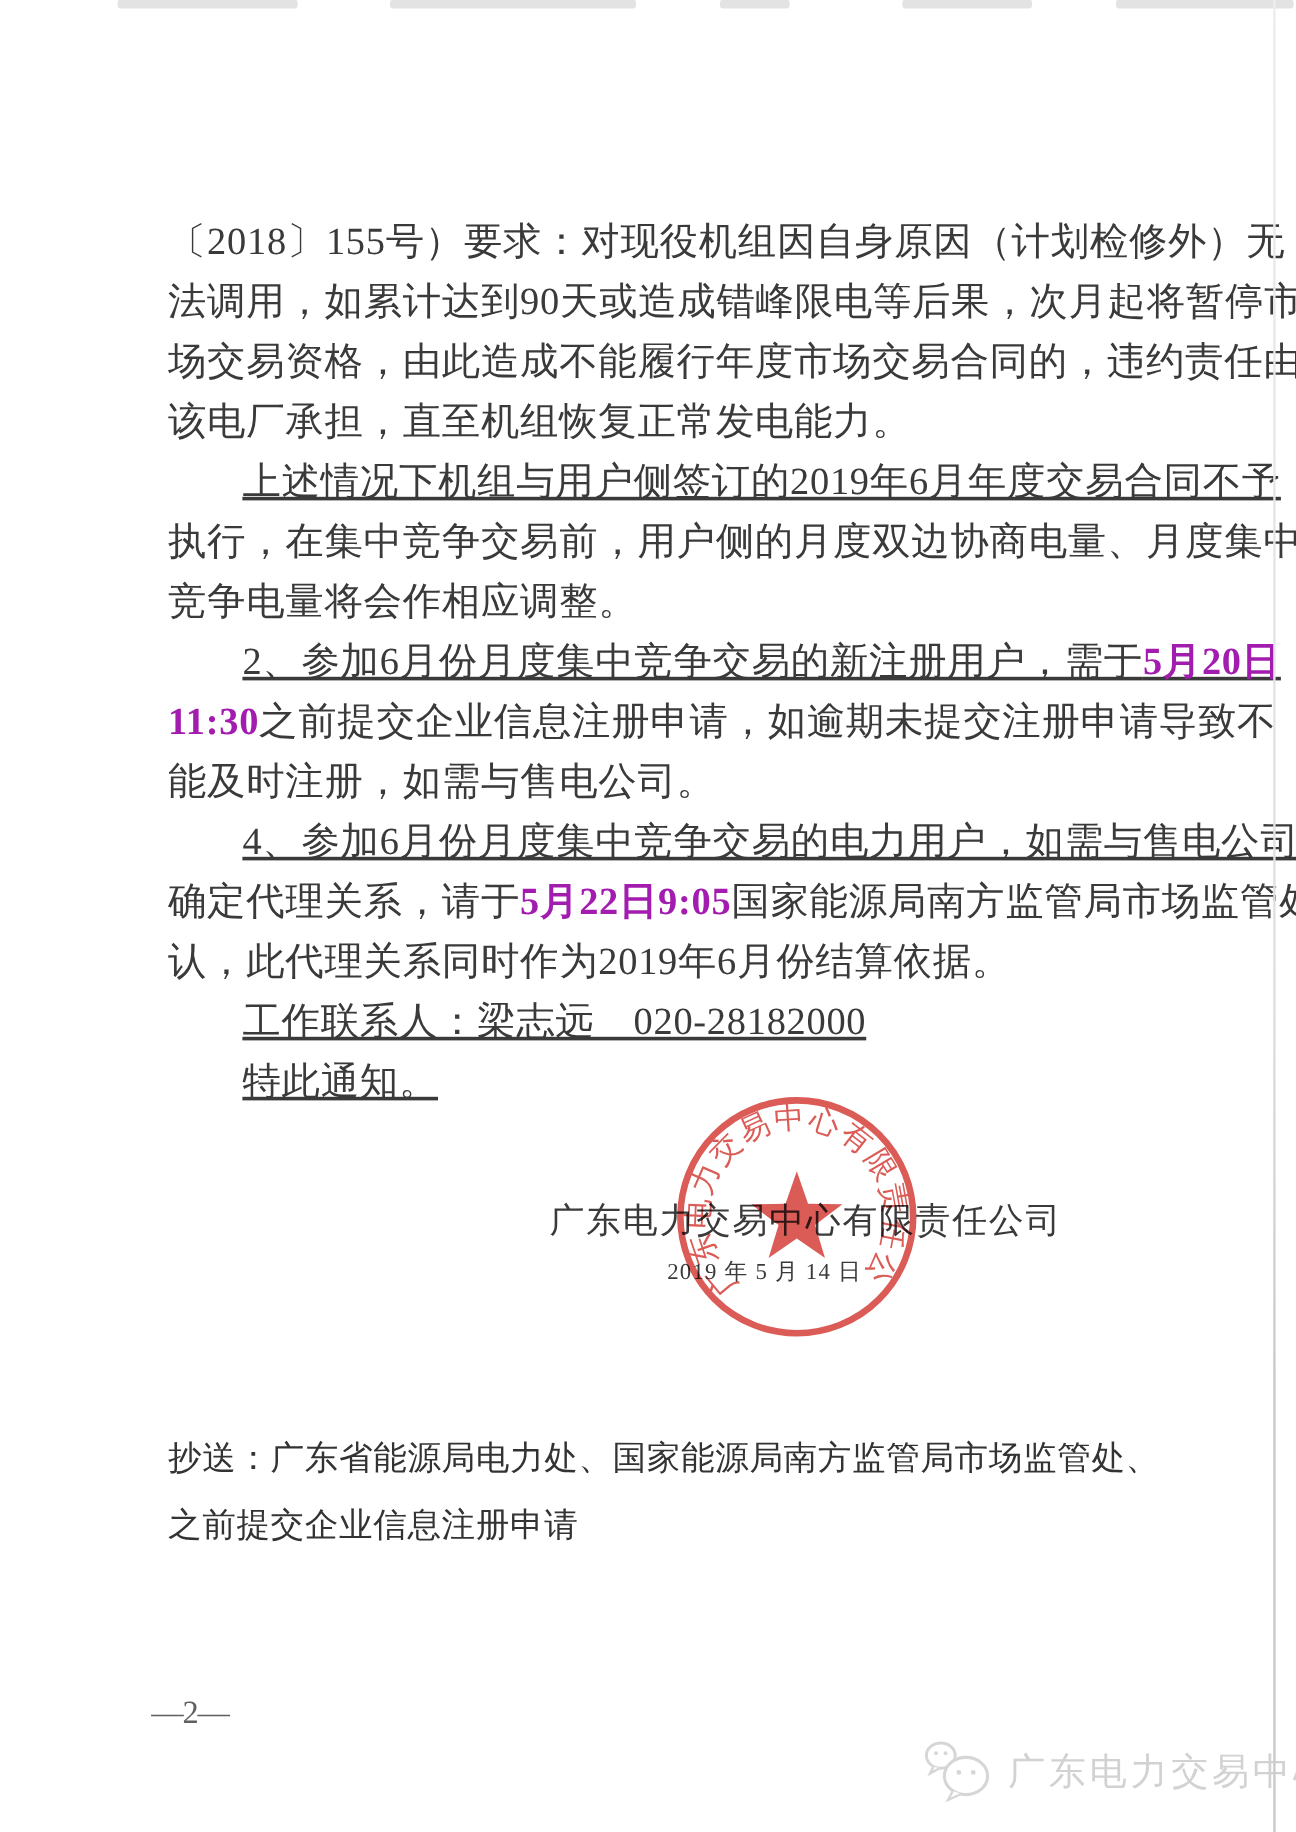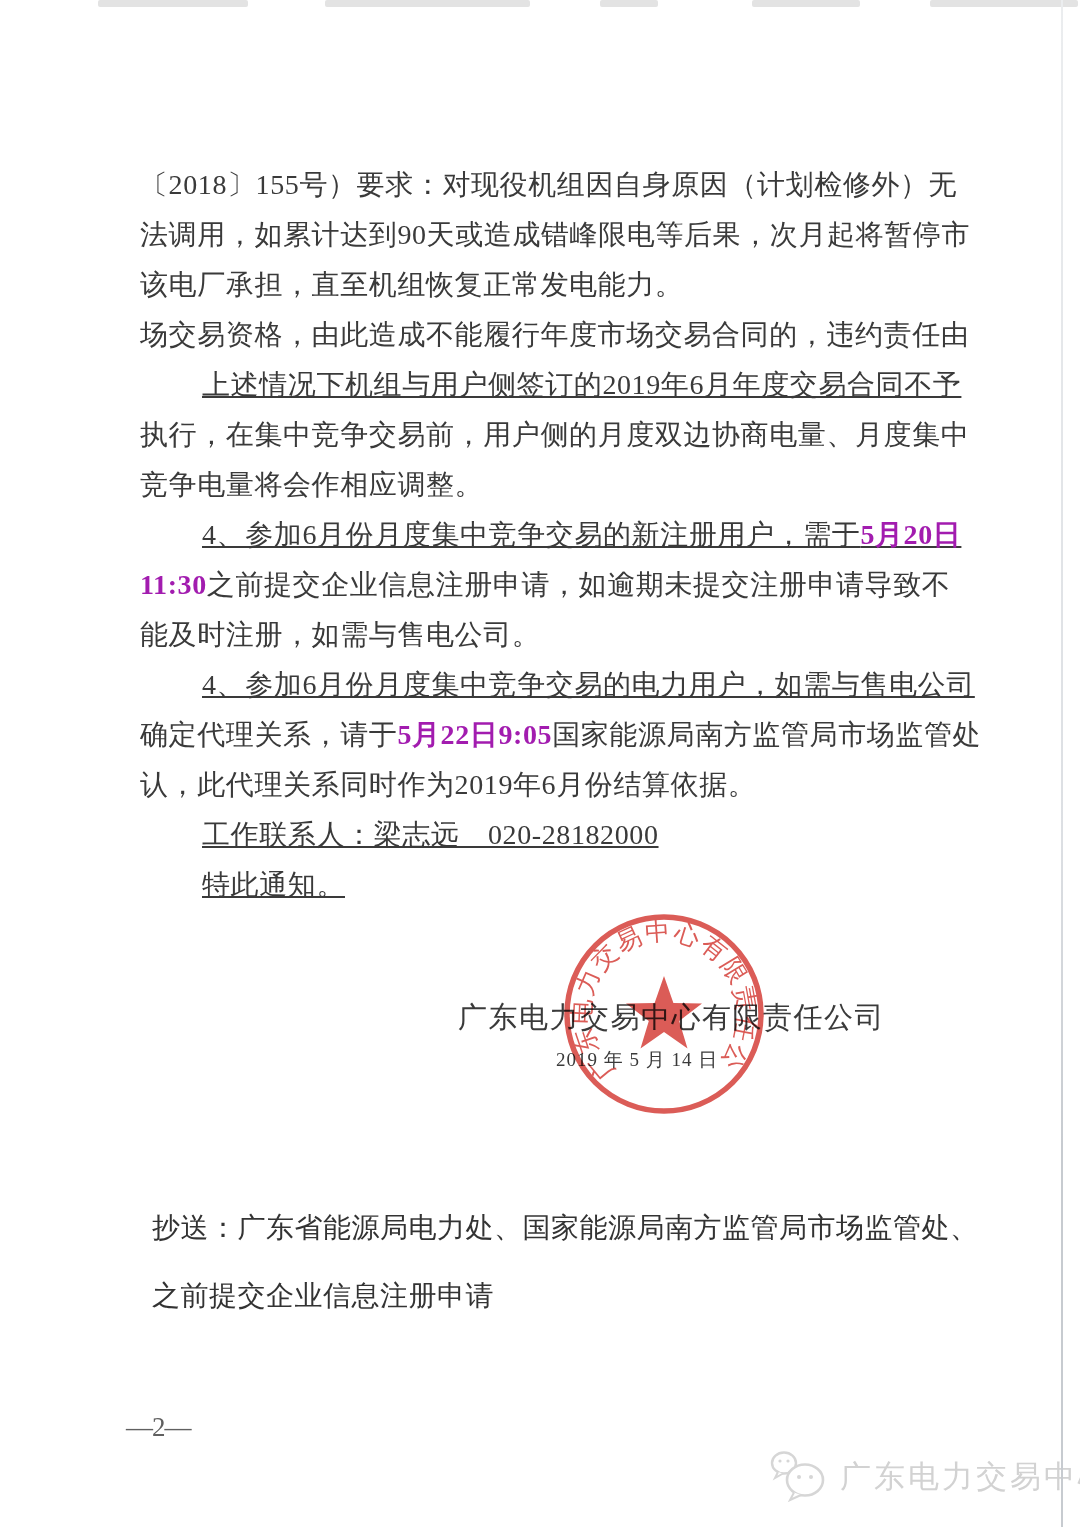--- a/index.html
+++ b/index.html
@@ -8,33 +8,33 @@
     font-family:"Liberation Serif","DejaVu Serif",serif;color:#3a3a3a;
   }
   
   .top-artifacts span{position:absolute;top:0;height:7px;background:#e3e3e3;border-radius:2px;}
   .ta1{left:98px;width:150px;}
   .ta2{left:325px;width:205px;}
   .ta3{left:600px;width:58px;}
   .ta4{left:752px;width:108px;}
   .ta5{left:930px;width:148px;top:0;}
 
-  .doc-body{position:absolute;left:140px;top:160px;width:830px;font-size:28px;line-height:50px;}
+  .doc-body{position:absolute;left:140px;top:176px;width:830px;font-size:32px;line-height:50px;}
   .doc-body p{margin:0;letter-spacing:0.6px;white-space:nowrap;}
   .doc-body p.indent{text-indent:62px;text-decoration:underline;}
   .b{font-weight:bold;color:#a21caf;}
 
   .sig-company{position:absolute;left:458px;top:998px;font-size:29px;letter-spacing:1.5px;white-space:nowrap;}
   .sig-date{position:absolute;left:556px;top:1047px;font-size:19px;letter-spacing:1px;white-space:nowrap;}
 
   .stamp{position:absolute;left:556px;top:906px;width:216px;height:216px;
          mix-blend-mode:multiply;opacity:0.88;filter:blur(0.3px);}
 
   .cc{position:absolute;left:140px;top:1188px;font-size:28px;line-height:56px;color:#333;}
-  .cc p{margin:12px;letter-spacing:0.5px;white-space:nowrap;}
+  .cc p{margin:0;letter-spacing:0.5px;white-space:nowrap;}
 
   .page-number{position:absolute;left:126px;top:1412px;font-size:27px;color:#606060;letter-spacing:-1px;}
 
   .footer-logo{position:absolute;left:768px;top:1448px;display:flex;align-items:center;gap:10px;}
   .footer-logo .logo-text{
     font-family:"Liberation Sans","DejaVu Sans",sans-serif;
     font-size:31px;letter-spacing:3px;color:#d2d2d2;white-space:nowrap;
     text-shadow:0 1px 0 #ffffff;
   }
   .edge-line{position:absolute;left:1061px;top:0;width:2px;height:1527px;
@@ -49,26 +49,26 @@
     <span class="ta1"></span>
     <span class="ta2"></span>
     <span class="ta3"></span>
     <span class="ta4"></span>
     <span class="ta5"></span>
   </div>
 
   <main class="doc-body">
     <p><span>〔2018〕155号）要求：对现役机组因自身原因（计划检修外）无</span></p>
     <p><span>法调用，如累计达到90天或造成错峰限电等后果，次月起将暂停市</span></p>
+    <p><span>场交易资格，由此造成不能履行年度市场交易合同的，违约责任由</span></p>
     <p><span>该电厂承担，直至机组恢复正常发电能力。</span></p>
-    <p><span>场交易资格，由此造成不能履行年度市场交易合同的，违约责任由</span></p>
     <p class="indent"><span>上述情况下机组与用户侧签订的2019年6月年度交易合同不予</span></p>
     <p><span>执行，在集中竞争交易前，用户侧的月度双边协商电量、月度集中</span></p>
     <p><span>竞争电量将会作相应调整。</span></p>
-    <p class="indent"><span>4、参加6月份月度集中竞争交易的新注册用户，需于</span><span class="b">5月20日</span></p>
+    <p class="indent"><span>2、参加6月份月度集中竞争交易的新注册用户，需于</span><span class="b">5月20日</span></p>
     <p><span class="b">11:30</span><span>之前提交企业信息注册申请，如逾期未提交注册申请导致不</span></p>
     <p><span>能及时注册，如需与售电公司。</span></p>
     <p class="indent"><span>4、参加6月份月度集中竞争交易的电力用户，如需与售电公司</span></p>
     <p><span>确定代理关系，请于</span><span class="b">5月22日9:05</span><span>国家能源局南方监管局市场监管处</span></p>
     <p><span>认，此代理关系同时作为2019年6月份结算依据。</span></p>
     <p class="indent"><span>工作联系人：梁志远　020-28182000</span></p>
     <p class="indent"><span>特此通知。</span></p>
   </main>
 
   <div class="sig-company">广东电力交易中心有限责任公司</div>

